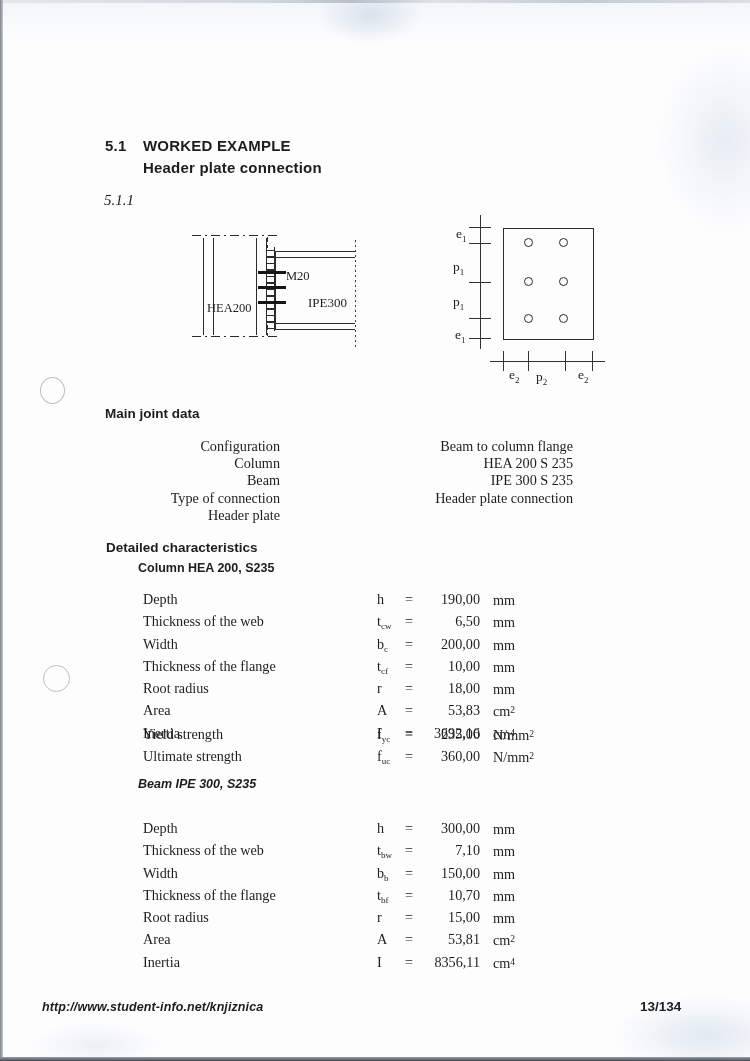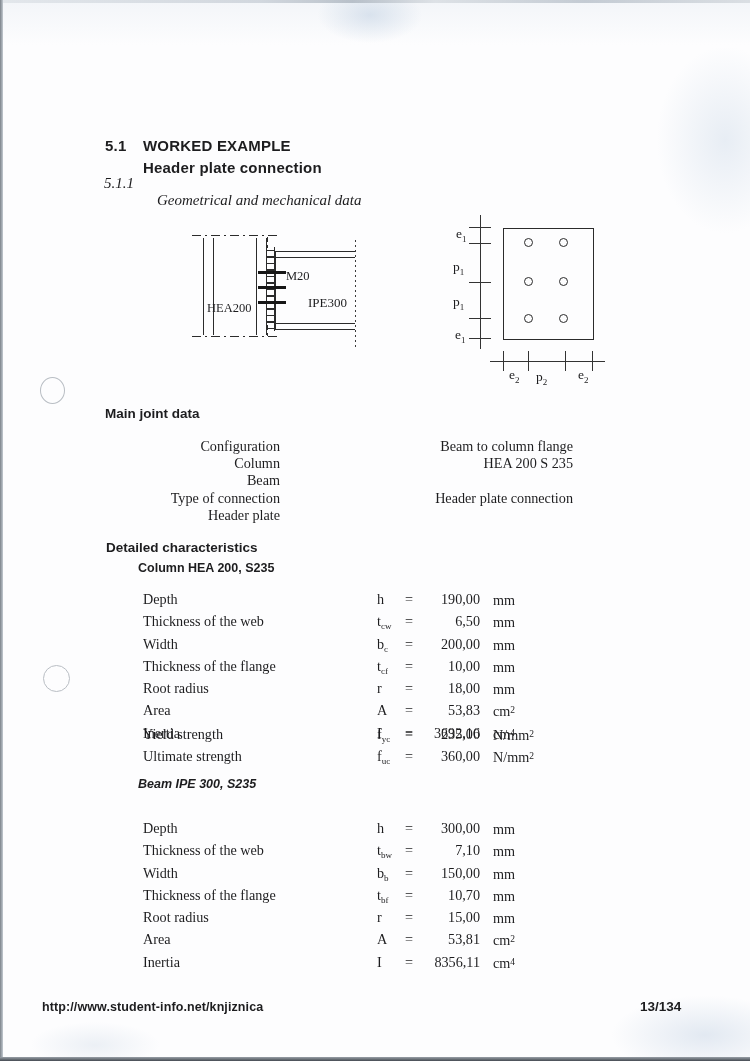--- a/index.html
+++ b/index.html
@@ -48,40 +48,39 @@
   .subsec{font-size:15px;}
   .joint-list{width:430px;font-size:14.2px;line-height:17.2px;}
   .joint-row{display:grid;grid-template-columns:137px auto;}
   .tbl{width:440px;font-size:14.2px;line-height:17.3px;}
   .trow{display:grid;grid-template-columns:234px 23px 18px 62px auto;}
   .ts sub{vertical-align:-3px;}
   .te{text-align:center;}
   .tv{text-align:right;}
   .tu{padding-left:13px;}
   .tu sup{font-size:9.5px;vertical-align:3px;}
-  .footer-url{font-size:12.5px;letter-spacing:.1px;}
+  .footer-url{font-size:12.5px;letter-spacing:.1px;font-style:italic;}
   .footer-page{font-size:13.5px;width:72px;text-align:left;}
 </style>
 </head>
 <body>
 
 <div class="page">
 
   <div class="abs edge-top"></div>
   <div class="abs edge-left"></div>
   <div class="abs edge-right"></div>
   <div class="abs edge-bottom"></div>
   <div class="abs hole" style="left:40px;top:377px;width:23px;height:25px;"></div>
   <div class="abs hole" style="left:43px;top:665px;width:25px;height:25px;"></div>
 
   <div class="abs sans b h1" style="left:105px;top:137px;">5.1</div>
   <div class="abs sans b h1" style="left:143px;top:137px;">WORKED EXAMPLE</div>
   <div class="abs sans b h1" style="left:143px;top:159px;">Header plate connection</div>
-  <div class="abs it subsec" style="left:104px;top:175px;">5.1.1</div>
-  <div class="abs it subsec" style="left:157px;top:192px;">Geometrical and mechanical data</div>
+  <div class="abs it subsec" style="left:104px;top:192px;">5.1.1</div>
 
   <div class="abs" style="left:185px;top:205px;width:480px;height:200px;">
 
     <div>
       <div class="abs dd-h" style="left:7px;top:30px;width:86px;"></div>
       <div class="abs dd-h" style="left:7px;top:131px;width:86px;"></div>
       <div class="abs vl" style="left:18px;top:33px;height:97px;"></div>
       <div class="abs vl" style="left:28px;top:33px;height:97px;"></div>
       <div class="abs vl" style="left:71px;top:33px;height:97px;"></div>
       <div class="abs vl" style="left:81px;top:33px;height:97px;"></div>
@@ -139,20 +138,21 @@
     <div class="joint-row">
       <span>Configuration</span>
       <span>Beam to column flange</span>
     </div>
     <div class="joint-row">
       <span>Column</span>
       <span>HEA 200 S 235</span>
     </div>
     <div class="joint-row">
       <span>Beam</span>
+      <span>IPE 300 S 235</span>
     </div>
     <div class="joint-row">
       <span>Type of connection</span>
       <span>Header plate connection</span>
     </div>
     <div class="joint-row">
       <span>Header plate</span>
     </div>
   </div>
 

